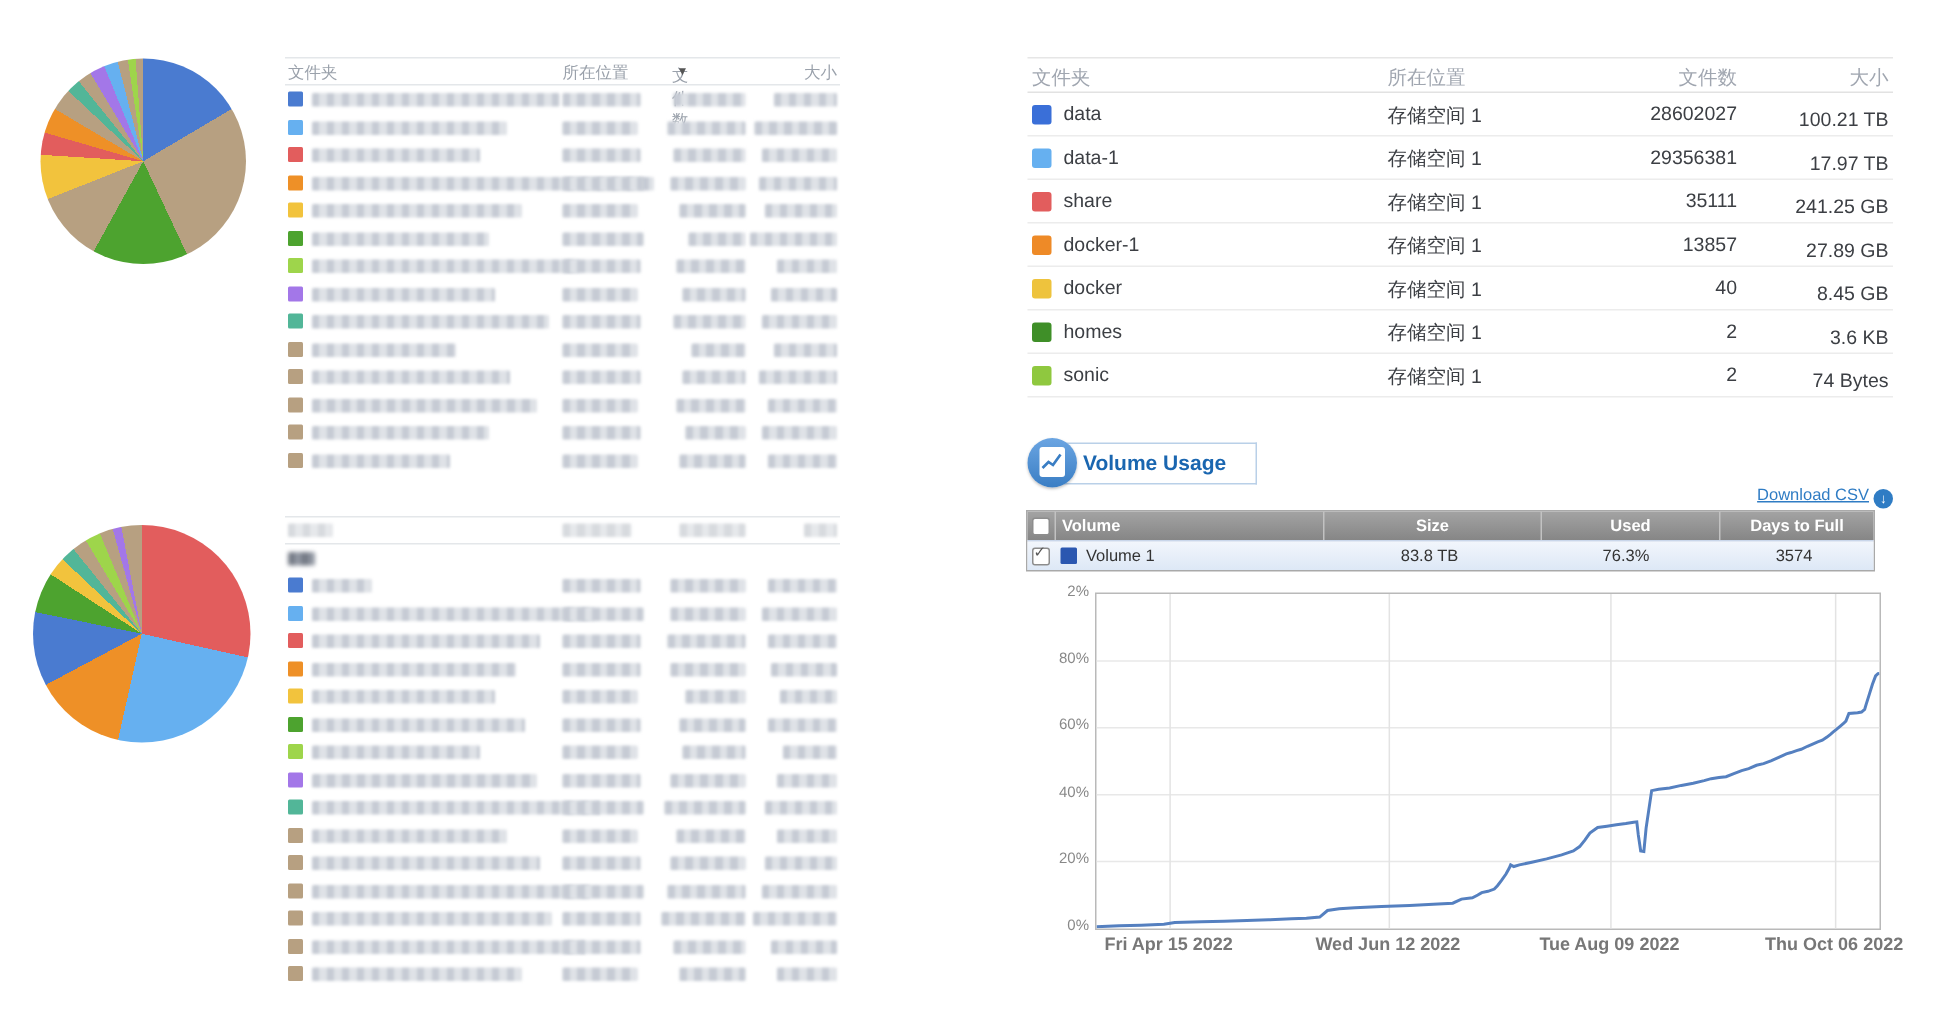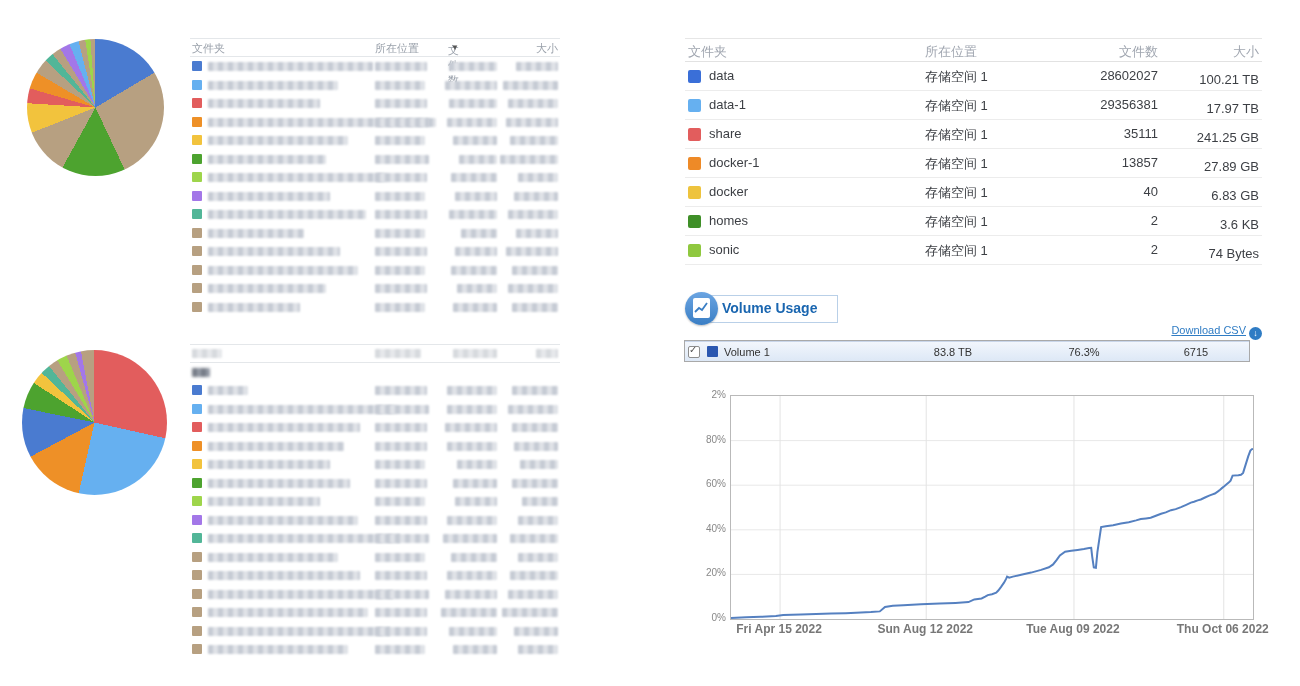--- a/index.html
+++ b/index.html
@@ -349,21 +349,21 @@
           <span class="fname">docker-1</span>
           <span class="floc">存储空间 1</span>
           <span class="fcount">13857</span>
           <span class="fsize">27.89 GB</span>
         </div>
         <div class="frow">
           <span class="fsq" style="background: rgb(238, 195, 61);"></span>
           <span class="fname">docker</span>
           <span class="floc">存储空间 1</span>
           <span class="fcount">40</span>
-          <span class="fsize">6.83 GB</span>
+          <span class="fsize">8.45 GB</span>
         </div>
         <div class="frow">
           <span class="fsq" style="background: rgb(63, 143, 40);"></span>
           <span class="fname">homes</span>
           <span class="floc">存储空间 1</span>
           <span class="fcount">2</span>
           <span class="fsize">3.6 KB</span>
         </div>
         <div class="frow">
           <span class="fsq" style="background: rgb(143, 200, 63);"></span>
@@ -383,32 +383,41 @@
         </svg>
     </div>
   </div>
   <div id="vuTitle">Volume Usage</div>
 
   <div id="dlcsv">
     <a href="#">Download CSV</a><span id="dlIcon">↓</span>
   </div>
 
   <div id="vuTable">
+    <div class="vu-hrow">
+      <div class="c cb-col">
+          <span class="cbx"></span>
+        </div>
+      <div class="c col-volume">Volume</div>
+      <div class="c col-size">Size</div>
+      <div class="c col-used">Used</div>
+      <div class="c col-days">Days to Full</div>
+    </div>
     <div id="vuRows">
         <div class="vu-row">
           <div class="c cb-col">
             <span class="cbx checked"></span>
           </div>
           <div class="c col-volume">
             <span class="vsq" style="background: rgb(43, 87, 176);"></span>
             <span>Volume 1</span>
           </div>
           <div class="c col-size">83.8 TB</div>
           <div class="c col-used">76.3%</div>
-          <div class="c col-days">6715</div>
+          <div class="c col-days">3574</div>
         </div>
       </div>
   </div>
 
   <div id="chartWrap">
     <div id="chartBox"><svg width="522" height="223">
           <line x1="0" x2="522" y1="178.4" y2="178.4" stroke="#e8e8e8"></line>
           <line x1="0" x2="522" y1="133.8" y2="133.8" stroke="#e8e8e8"></line>
           <line x1="0" x2="522" y1="89.20000000000002" y2="89.20000000000002" stroke="#e8e8e8"></line>
           <line x1="0" x2="522" y1="44.599999999999994" y2="44.599999999999994" stroke="#e8e8e8"></line>
@@ -418,18 +427,18 @@
           <line x1="492.768" x2="492.768" y1="0" y2="223" stroke="#e3e3e3"></line>
           <polyline points="0.0,221.9 15.1,221.2 29.8,220.8 44.9,220.1 52.2,219.0 69.9,218.5 85.1,218.1 100.2,217.6 114.8,217.2 130.0,216.5 139.9,216.1 148.8,215.4 154.0,211.0 161.8,209.8 172.3,209.2 190.0,208.3 208.8,207.6 224.5,206.9 237.5,206.1 243.3,203.4 250.6,202.5 254.2,200.7 256.8,199.1 261.0,198.2 265.2,196.7 267.3,194.5 269.9,191.1 273.0,186.7 275.1,182.9 276.1,180.6 278.2,181.7 281.9,180.6 290.2,178.8 300.1,176.6 310.1,173.9 317.9,171.3 322.1,168.4 325.7,163.9 328.9,159.4 334.1,155.7 340.3,154.8 346.6,153.9 352.9,153.0 358.1,152.1 360.2,151.9 361.2,160.6 362.8,171.3 364.9,171.7 366.4,156.1 370.1,131.1 374.8,130.2 382.1,129.3 389.9,127.6 397.8,126.2 405.1,124.4 409.8,123.1 415.0,122.4 419.7,121.8 424.9,119.8 430.1,117.7 434.8,116.4 440.0,114.2 444.7,113.1 450.0,111.1 455.2,108.8 459.9,106.6 463.0,105.7 466.7,104.4 469.8,103.5 474.0,101.5 478.2,99.7 480.8,98.6 483.9,97.5 487.0,95.4 489.1,93.7 491.2,91.9 493.3,90.3 495.9,88.1 498.0,86.3 499.6,84.7 501.6,79.6 507.4,79.2 510.0,78.7 512.1,76.9 513.1,73.6 515.2,66.9 517.3,60.2 519.4,54.6 521.0,53.1 522.0,52.9" fill="none" stroke="#5580c0" stroke-width="2"></polyline>
         </svg></div>
   <div class="ylab" style="left: 688px; top: 612px;">0%</div>
       <div class="ylab" style="left: 688px; top: 567.4px;">20%</div>
       <div class="ylab" style="left: 688px; top: 522.8px;">40%</div>
       <div class="ylab" style="left: 688px; top: 478.2px;">60%</div>
       <div class="ylab" style="left: 688px; top: 433.6px;">80%</div>
       <div class="ylab" style="left: 688px; top: 389px;">2%</div>
       <div class="xlab" style="top: 622px; left: 779.068px; transform: translateX(-50%);">Fri Apr 15 2022</div>
-      <div class="xlab" style="top: 622px; left: 925.228px; transform: translateX(-50%);">Sun Aug 12 2022</div>
+      <div class="xlab" style="top: 622px; left: 925.228px; transform: translateX(-50%);">Wed Jun 12 2022</div>
       <div class="xlab" style="top: 622px; left: 1072.95px; transform: translateX(-50%);">Tue Aug 09 2022</div>
       <div class="xlab" style="top: 622px; left: 1222.77px; transform: translateX(-50%);">Thu Oct 06 2022</div>
     </div>
 
 </div>
 
 </body></html>

